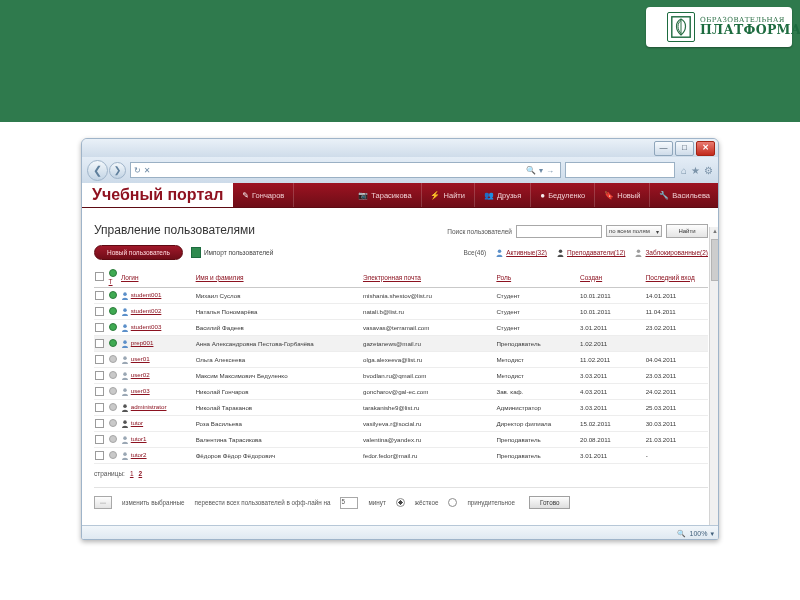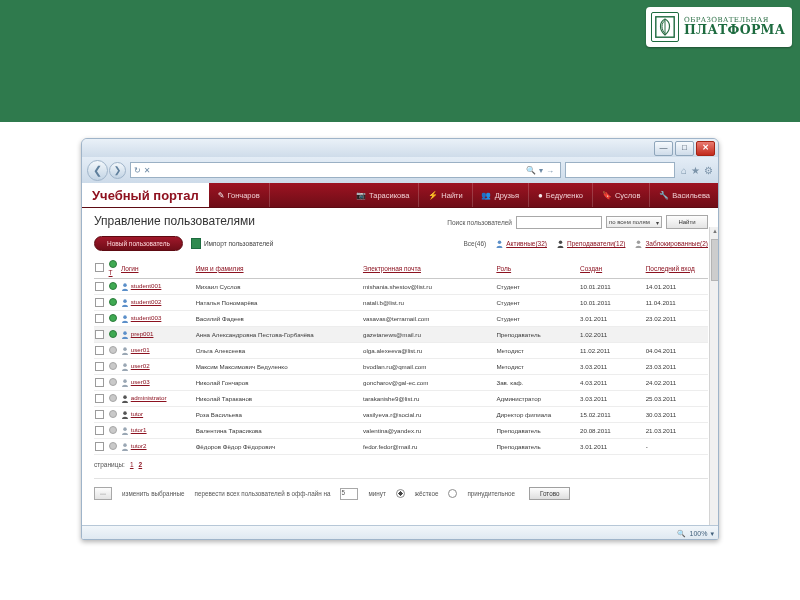--- a/index.html
+++ b/index.html
@@ -22,21 +22,21 @@
     position:absolute;left:0;top:42px;width:800px;
     text-align:center;color:#f2f7f3;
     font-size:41px;font-weight:400;letter-spacing:.5px;
     font-family:"DejaVu Sans", sans-serif;
     white-space:nowrap;
   }
   #logo{
     position:absolute;right:8px;top:7px;width:146px;height:40px;
     background:#ffffff;border-radius:4px;
     box-shadow:0 1px 2px rgba(0,0,0,.35);
-    display:flex;align-items:center;gap:5px;padding:0 5px;box-sizing:border-box;
+    display:flex;align-items:center;gap:5px;padding:0 21px;box-sizing:border-box;
   }
   #logo-mark{
     width:26px;height:28px;border:1.5px solid #1d6b3f;border-radius:2px;
     position:relative;flex:0 0 auto;background:#fff;
     display:flex;align-items:center;justify-content:center;
   }
   #logo-mark svg{display:block;}
   #logo-text{line-height:1;}
   .logo-l1{font-size:7px;color:#2b6e45;letter-spacing:.4px;font-family:"DejaVu Serif",serif;}
   .logo-l2{font-size:12.5px;color:#1d6b3f;font-weight:bold;letter-spacing:.3px;font-family:"DejaVu Serif",serif;}
@@ -93,33 +93,33 @@
   #page{
     position:absolute;left:0;top:44px;width:638px;height:358px;
     background:#ffffff;overflow:hidden;
   }
   #sitenav{
     height:24px;display:flex;align-items:stretch;
     background:linear-gradient(#9d1322,#6e0d17);
     border-bottom:1px solid #5d0b13;
   }
   #brand{
-    background:#ffffff;color:#8f1220;font-weight:bold;font-size:13px;
+    background:#ffffff;color:#8f1220;font-weight:bold;font-size:16px;
     display:flex;align-items:center;padding:0 10px;white-space:nowrap;
   }
   .navitem{
     display:flex;align-items:center;gap:3px;padding:0 9px;
     color:#f0cfd3;font-size:7.5px;white-space:nowrap;
     border-right:1px solid rgba(255,255,255,.18);
   }
   .navitem:first-of-type{border-left:1px solid rgba(255,255,255,.18);}
   .navitem .ic{font-size:8px;color:#ffffff;opacity:.92;}
   .navsep{flex:1;}
 
-  #content{padding:6px 12px 0 12px;position:relative;height:334px;box-sizing:border-box;}
+  #content{padding:15px 12px 0 12px;position:relative;height:334px;box-sizing:border-box;}
   #pagehead{display:flex;align-items:flex-start;justify-content:space-between;}
   #ptitle{font-size:12px;color:#333;}
   #searchrow{display:flex;align-items:center;gap:4px;margin-top:1px;}
   #searchrow .lbl{font-size:6.5px;color:#555;}
   #searchinput{width:84px;height:11px;border:1px solid #a8a8a8;background:#fff;}
   #fieldselect{
     width:56px;height:12px;border:1px solid #a8a8a8;background:linear-gradient(#fff,#e9e9e9);
     font-size:6px;color:#444;display:flex;align-items:center;justify-content:space-between;
     padding:0 2px;box-sizing:border-box;
   }
@@ -280,21 +280,21 @@
         <div class="navitem">
           <span class="ic">👥</span>
           <span>Друзья</span>
         </div>
         <div class="navitem">
           <span class="ic">●</span>
           <span>Бедуленко</span>
         </div>
         <div class="navitem">
           <span class="ic">🔖</span>
-          <span>Суслов</span>
+          <span>Новый</span>
         </div>
         <div class="navitem">
           <span class="ic">🔧</span>
           <span>Васильева</span>
         </div>
       </div>
 
       <div id="content">
 
         <div id="pagehead">

